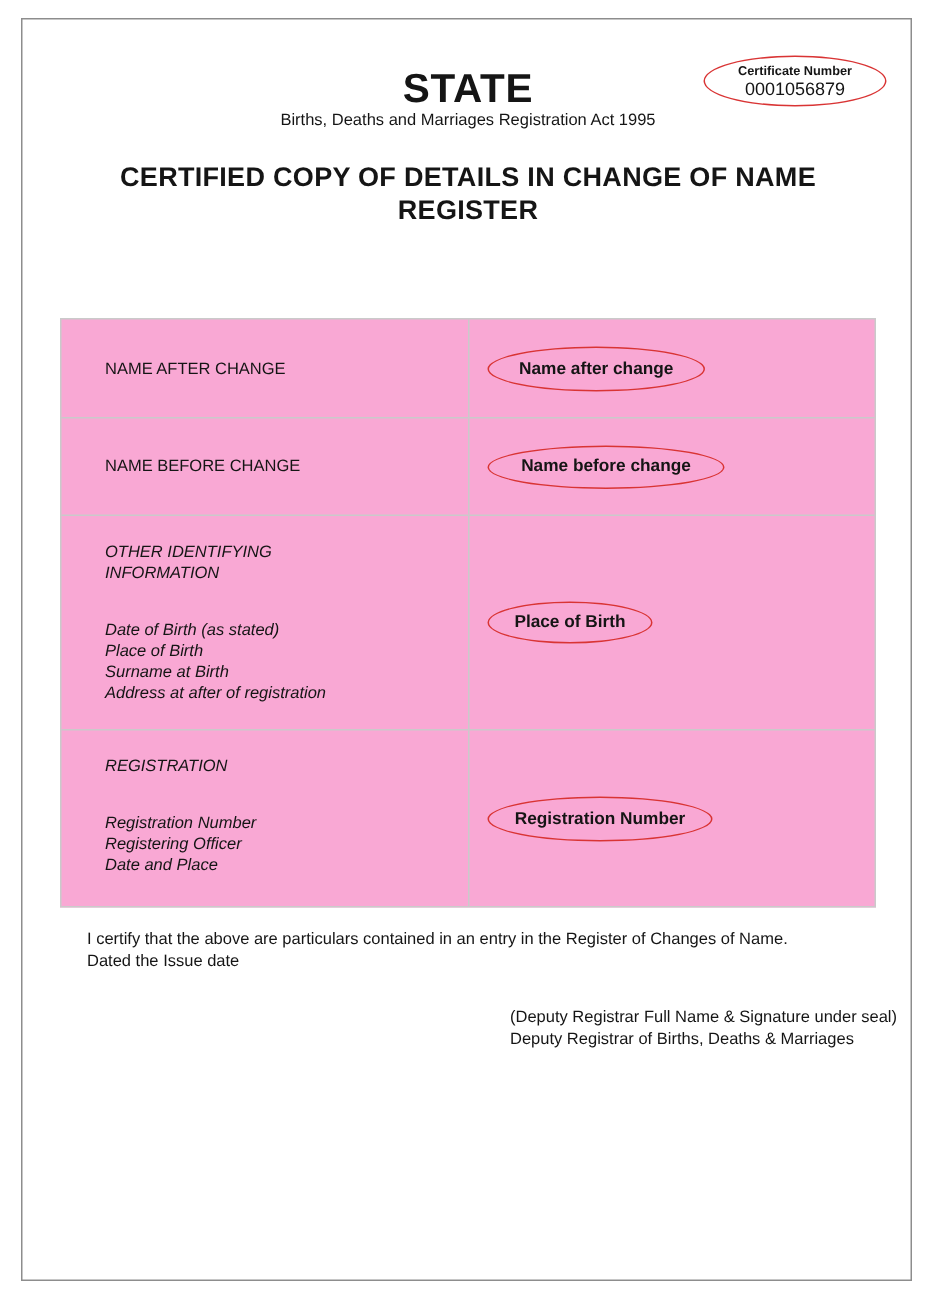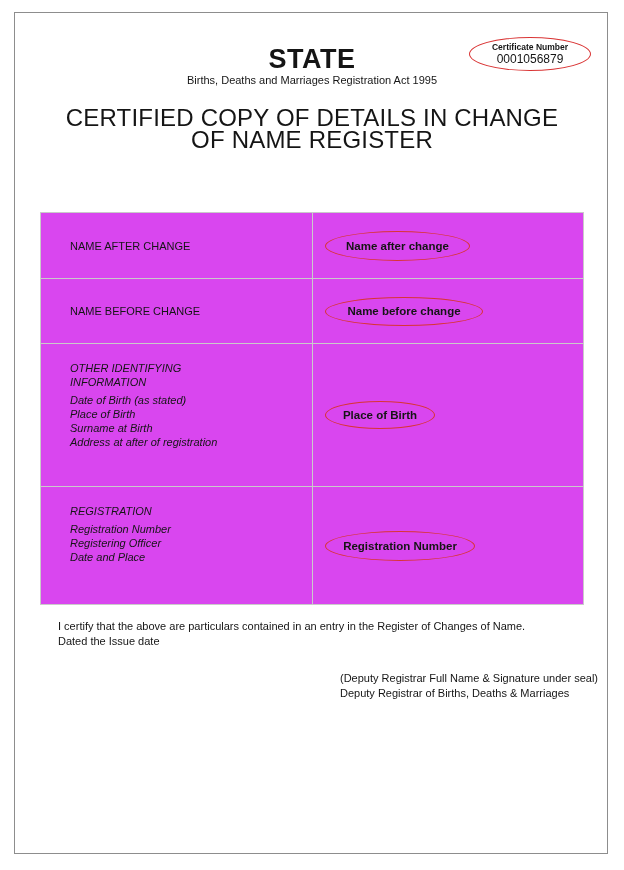--- a/index.html
+++ b/index.html
@@ -40,44 +40,44 @@
     border:1.5px solid var(--accent-red);
     border-radius:50%;
     text-align:center;
     padding-top:4px;
   }
   .cert-label{font-size:8.5px;font-weight:700;line-height:10px;}
   .cert-value{font-size:12px;line-height:14px;}
   .doc-title{
     position:absolute;top:107px;left:52px;width:520px;
     text-align:center;
-    font-size:24px;line-height:22px;font-weight:400;
+    font-size:18px;line-height:22px;font-weight:700;
     letter-spacing:0.2px;
   }
   .cert-table{
     position:absolute;left:40px;top:212px;width:544px;
     border:1px solid var(--table-border);
-    background:#d946ef;
+    background:#f9a8d4;
   }
   .row{display:flex;}
   .row + .row{border-top:1px solid var(--table-border);}
   .row-1{height:65px;}
   .row-2{height:65px;}
   .row-3{height:143px;}
   .row-4{height:118px;}
   .cell-left{
     width:272px;
     border-right:1px solid var(--table-border);
     font-size:11px;
   }
   .cell-left.center-v{display:flex;align-items:center;padding-left:29px;}
   .cell-left.padded{padding:17px 10px 0 29px;font-style:italic;}
   .cell-right{flex:1;display:flex;align-items:center;padding-left:12px;}
   .block-heading{font-size:11px;line-height:14px;max-width:172px;}
-  .block-items{margin-top:4px;}
+  .block-items{margin-top:24px;}
   .block-items div{font-size:11px;line-height:14px;}
   .oval{
     display:flex;align-items:center;justify-content:center;
     border:1.5px solid var(--accent-red);
     border-radius:50%;
     font-weight:700;font-size:11.5px;
     white-space:nowrap;
   }
   .o1{width:145px;height:30px;}
   .o2{width:158px;height:29px;}

